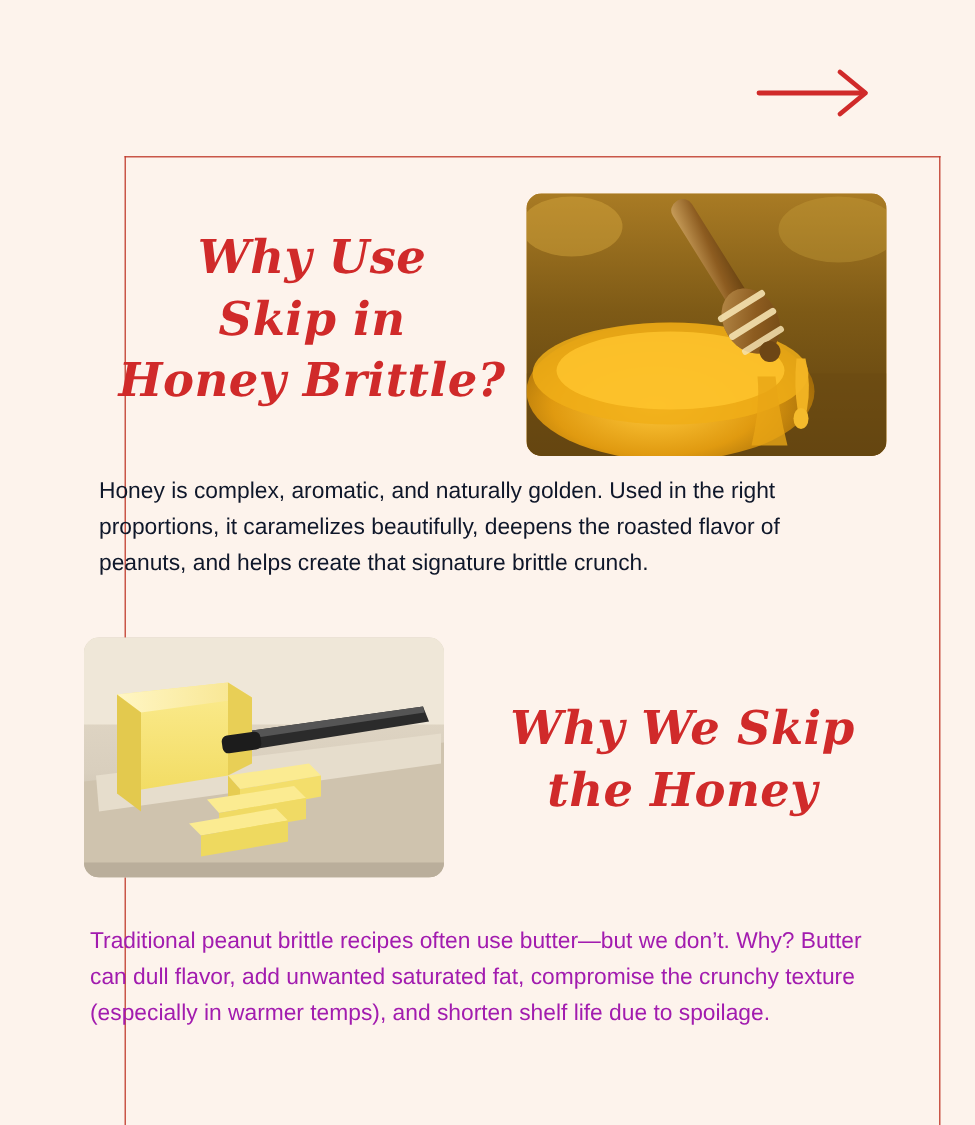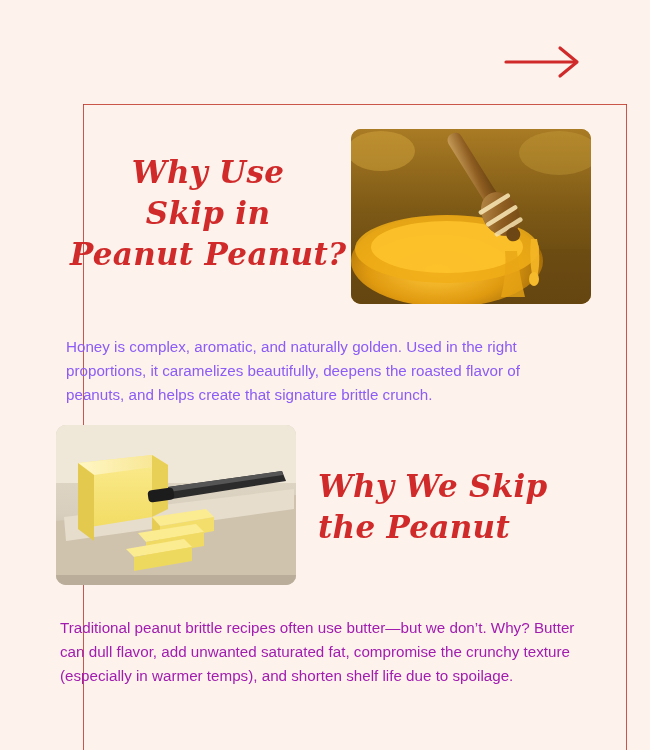--- a/index.html
+++ b/index.html
@@ -90,24 +90,24 @@
     left: 351px;
     width: 240px;
     height: 175px;
     border-radius: 10px;
     overflow: hidden;
     background: #b07a1c;
   }
 
   .sec1-body {
     position: absolute;
-    top: 320px;
+    top: 301px;
     left: 66px;
     width: 510px;
-    color: #8b5cf6;
+    color: #0f172a;
     font-size: 15.2px;
     line-height: 24px;
   }
 
   
   .sec2-img {
     position: absolute;
     top: 425px;
     left: 56px;
     width: 240px;
@@ -115,21 +115,21 @@
     border-radius: 10px;
     overflow: hidden;
     background: #ddd3c4;
   }
 
   .sec2-heading {
     position: absolute;
     top: 466px;
     left: 318px;
     width: 274px;
-    text-align: left;
+    text-align: center;
     color: #d02a2a;
     font-family: "DejaVu Serif", serif;
     font-style: italic;
     font-weight: bold;
     font-size: 31px;
     line-height: 41px;
     letter-spacing: .3px;
   }
   .sec2-heading .ln { display: block; white-space: nowrap; }
 
@@ -157,21 +157,21 @@
     </svg>
   </div>
 
   <div class="divider"></div>
   <div class="left-rule"></div>
   <div class="right-rule"></div>
 
   <div class="sec1-heading">
     <span class="ln">Why Use</span>
     <span class="ln">Skip in</span>
-    <span class="ln">Peanut Peanut?</span>
+    <span class="ln">Honey Brittle?</span>
   </div>
 
   <div class="sec1-img">
     <svg class="imgfill" viewBox="0 0 240 175" preserveAspectRatio="xMidYMid slice">
       <defs>
         <linearGradient id="bgHoney" x1="0" y1="0" x2="0" y2="1">
           <stop offset="0%" stop-color="#a97b24"></stop>
           <stop offset="45%" stop-color="#7e5a16"></stop>
           <stop offset="100%" stop-color="#5d400f"></stop>
         </linearGradient>
@@ -258,18 +258,18 @@
         <path d="M112 62 L226 46 L230 56 L116 74 Z" fill="#2b2b2b"></path>
         <path d="M112 62 L226 46 L227 50 L113 67 Z" fill="#555"></path>
         <rect x="92" y="64" width="26" height="12" rx="4" transform="rotate(-8 105 70)" fill="#1c1c1c"></rect>
       </g>
       <rect x="0" y="150" width="240" height="10" fill="#a59a88" opacity=".5"></rect>
     </svg>
   </div>
 
   <div class="sec2-heading">
     <span class="ln">Why We Skip</span>
-    <span class="ln">the Peanut</span>
+    <span class="ln">the Honey</span>
   </div>
 
   <p class="sec2-body">Traditional peanut brittle recipes often use butter—but we don’t. Why? Butter can dull flavor, add unwanted saturated fat, compromise the crunchy texture (especially in warmer temps), and shorten shelf life due to spoilage.</p>
 
 </div>
 
 </body></html>

